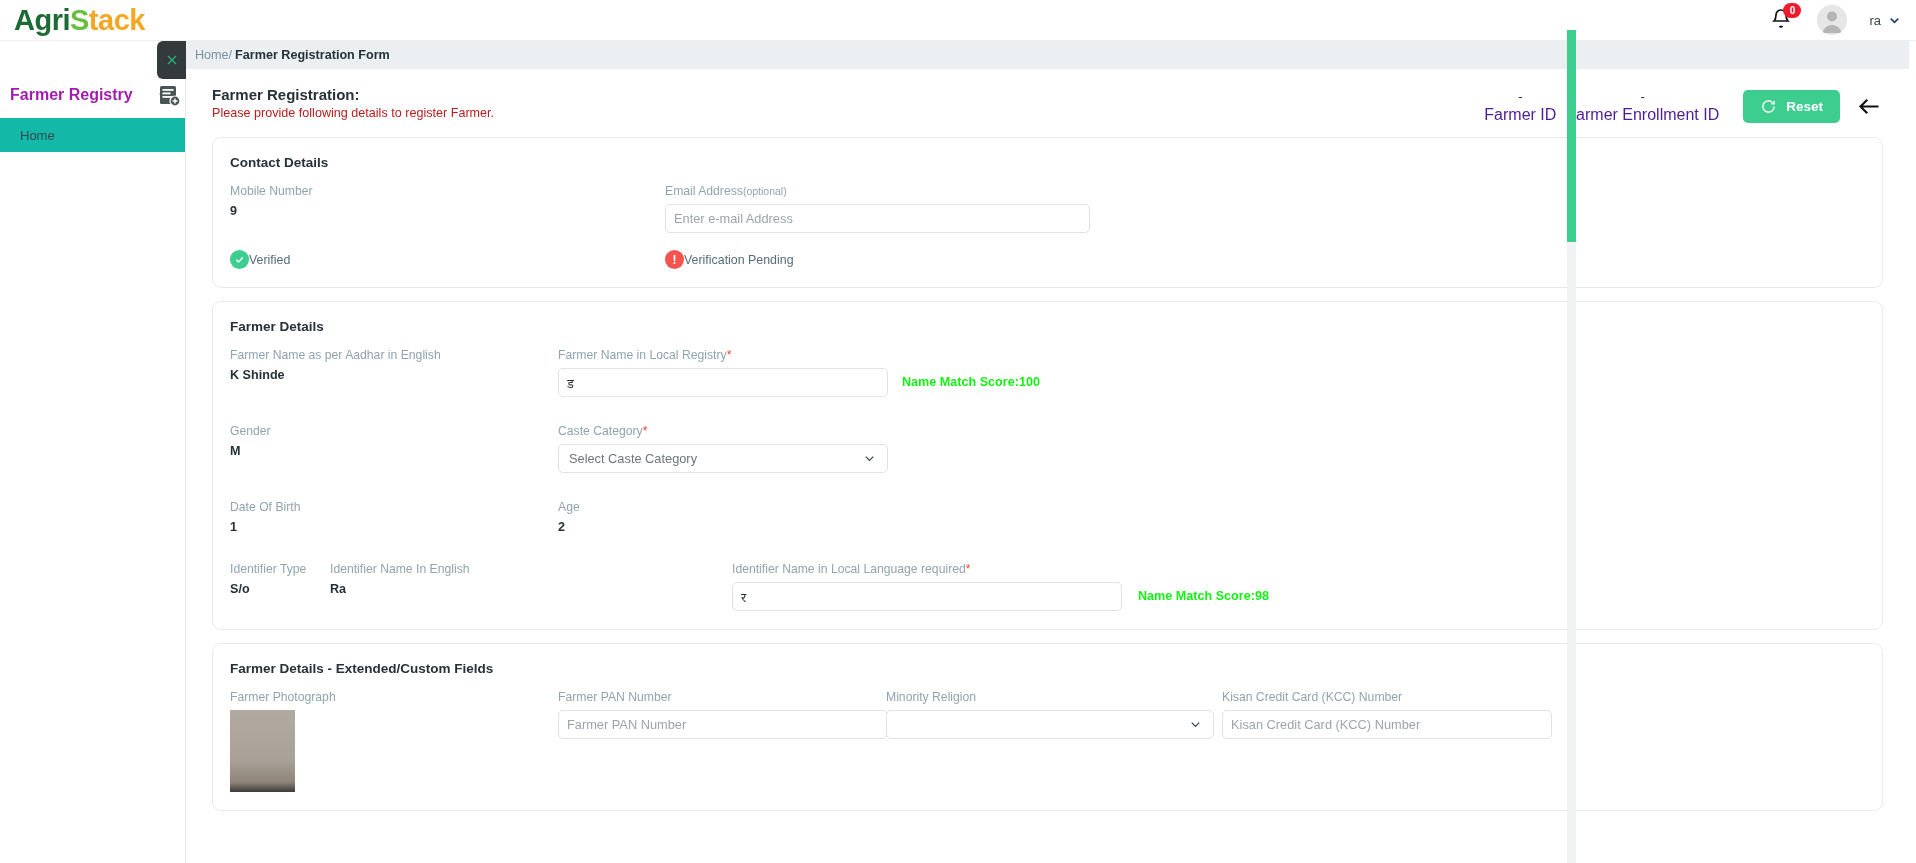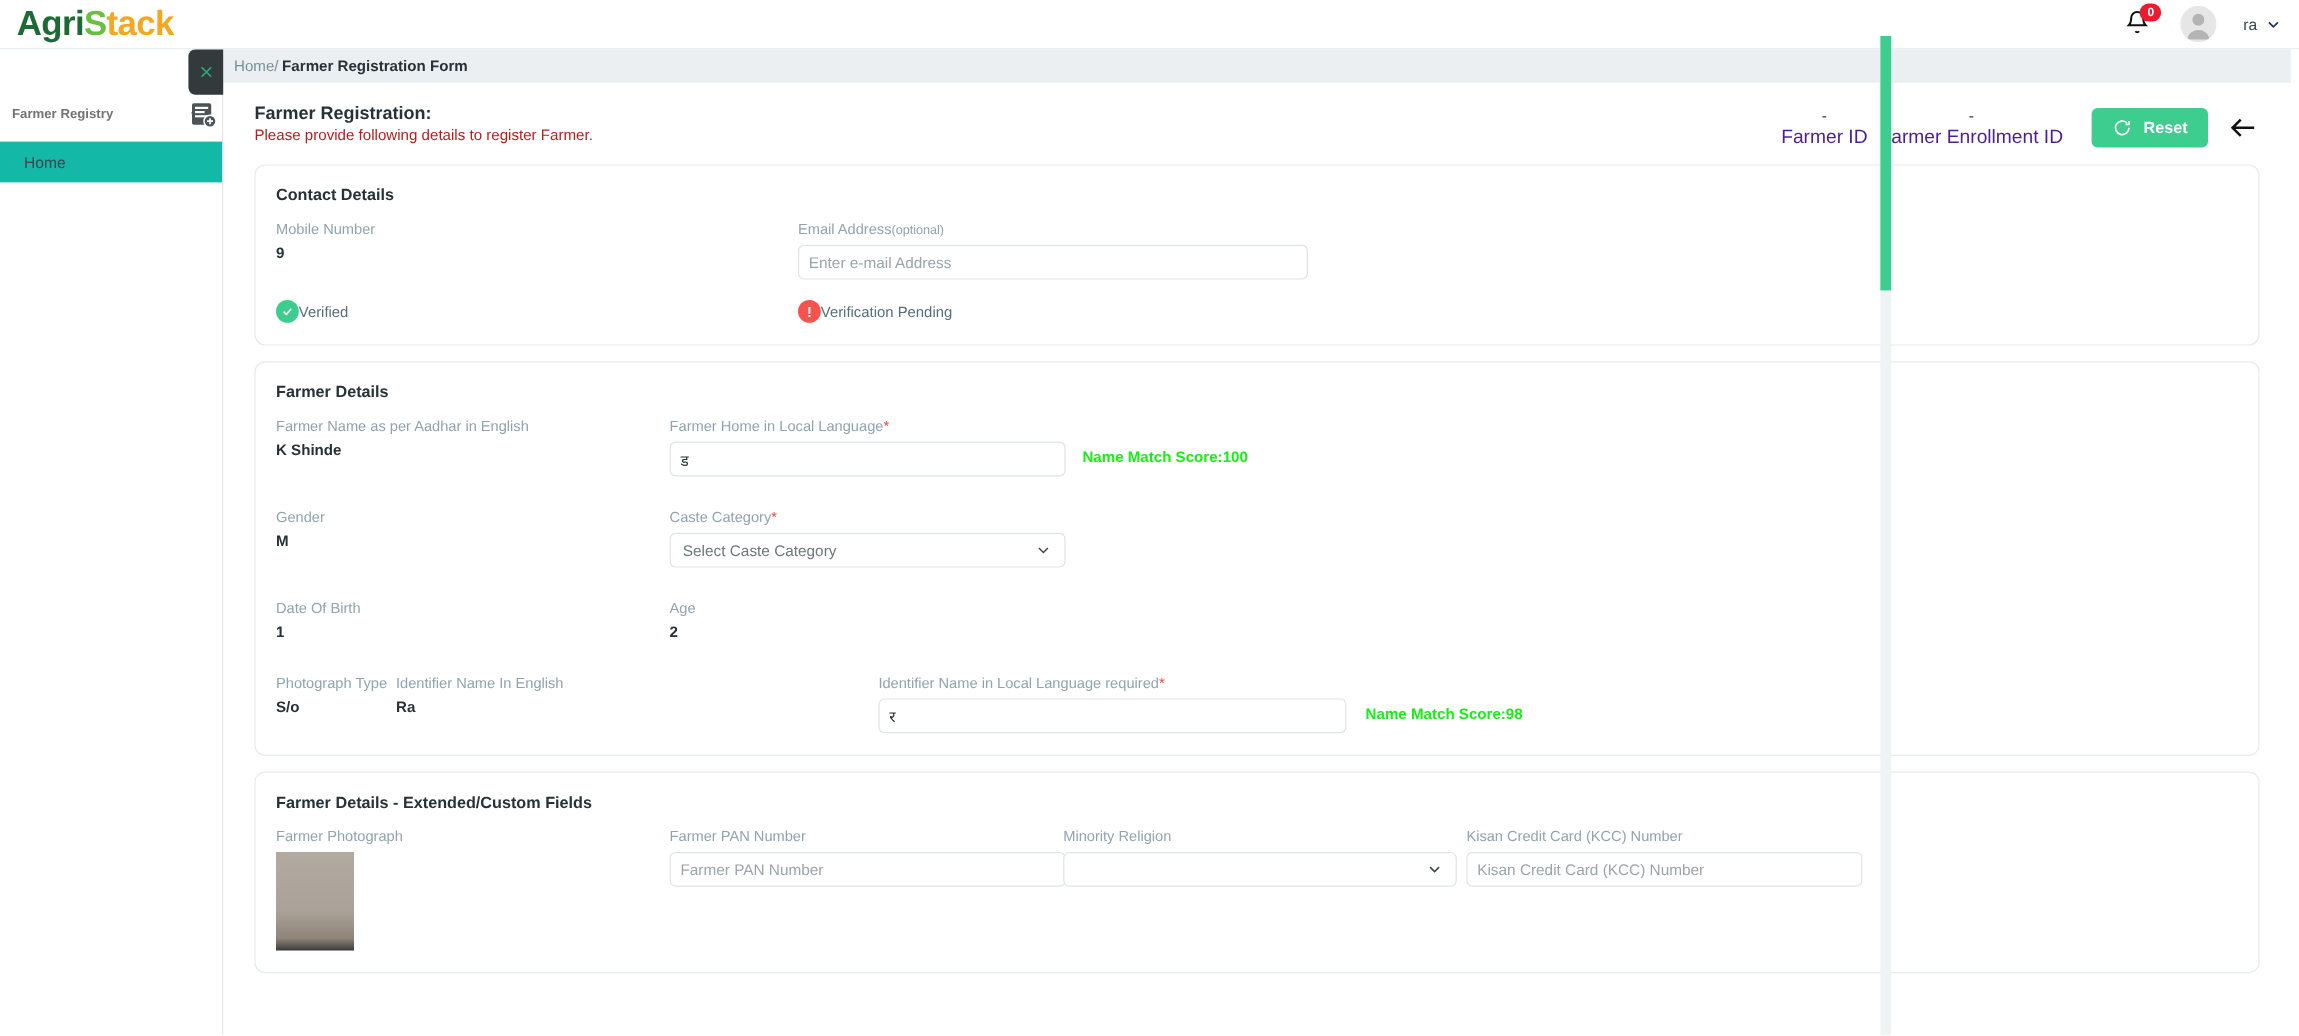--- a/index.html
+++ b/index.html
@@ -40,21 +40,21 @@
 
   
   .sidebar {
     position:absolute; left:0; top:41px; width:186px; height:822px;
     background:#ffffff; border-right:1px solid #e4e8ea; z-index:20;
   }
   .registry-row {
     display:flex; align-items:center; height:46px; padding:0 14px 0 10px;
     margin-top:31px; cursor:pointer;
   }
-  .registry-label { font-size:11px; font-weight:700; color:#737373; }
+  .registry-label { font-size:16px; font-weight:700; color:#a21caf; }
   .registry-caret { margin-left:auto; color:#37474f; display:flex; }
   .sb-item {
     height:34px; display:flex; align-items:center; padding-left:20px;
     font-size:13px; color:#37474f; background:#14b8a6; cursor:pointer;
   }
 
   
   .close-tab {
     position:absolute; left:157px; top:41px; width:29px; height:38px;
     background:#333a3c; border-radius:6px 0 0 6px;
@@ -279,21 +279,21 @@
 
     <div class="card">
       <div class="card-title">Farmer Details</div>
 
       <div class="grid">
         <div class="fld" style="width:328px">
           <span class="fld-label">Farmer Name as per Aadhar in English</span>
           <div class="fld-value redact">K        Shinde</div>
         </div>
         <div class="fld" style="width:330px">
-          <span class="fld-label"><span>Farmer Home in Local Language</span><span class="req">*</span></span>
+          <span class="fld-label"><span>Farmer Name in Local Registry</span><span class="req">*</span></span>
           <input class="inp tall" value="ड" style="">
         </div>
         <div class="fld" style="margin-left:14px; padding-top:24px">
           <span class="score">Name Match Score:100</span>
         </div>
       </div>
 
       <div class="grid" style="margin-top:27px">
         <div class="fld" style="width:328px">
           <span class="fld-label">Gender</span>
@@ -318,21 +318,21 @@
           <div class="fld-value redact">1</div>
         </div>
         <div class="fld" style="width:330px">
           <span class="fld-label">Age</span>
           <div class="fld-value redact">2</div>
         </div>
       </div>
 
       <div class="grid" style="margin-top:25px">
         <div class="fld" style="width:100px">
-          <span class="fld-label">Photograph Type</span>
+          <span class="fld-label">Identifier Type</span>
           <div class="fld-value">S/o</div>
         </div>
         <div class="fld" style="width:402px">
           <span class="fld-label">Identifier Name In English</span>
           <div class="fld-value redact">Ra</div>
         </div>
         <div class="fld" style="width:390px">
           <span class="fld-label"><span>Identifier Name in Local Language required</span><span class="req">*</span></span>
           <input class="inp tall" value="र" style="">
         </div>

